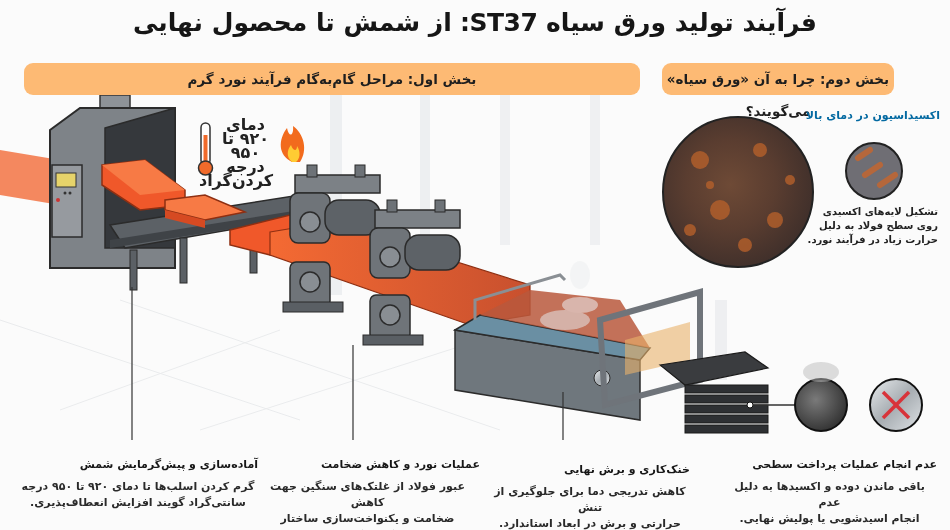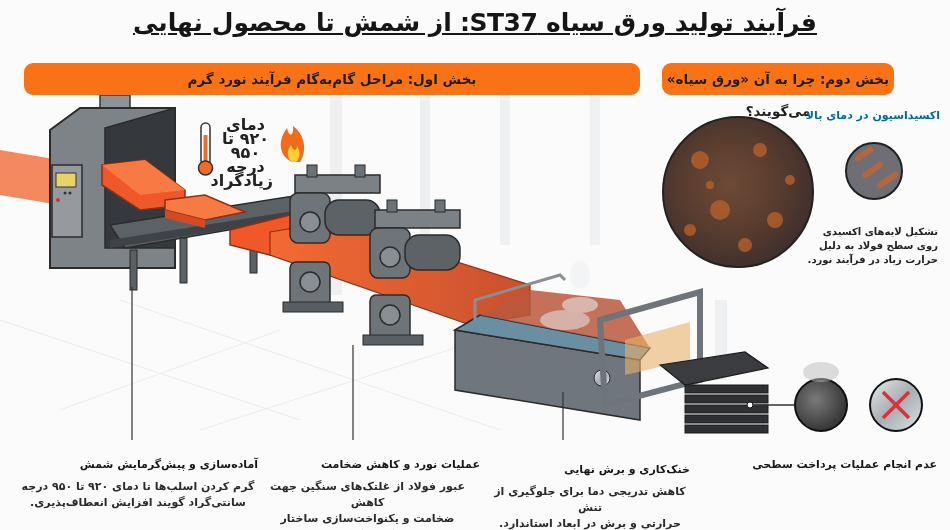--- a/index.html
+++ b/index.html
@@ -1,44 +1,44 @@
 <!DOCTYPE html>
 <html><head>
 <meta charset="utf-8">
 <style>
   * { box-sizing: border-box; margin: 0; padding: 0; }
   html, body { width: 950px; height: 530px; overflow: hidden; background: #fbfbfb; }
   body { position: relative; font-family: "DejaVu Sans", sans-serif; color: #1d1d1d; }
 
   .title {
     position: absolute; left: 0; top: 8px; width: 950px; text-align: center;
-    font-size: 25px; font-weight: bold; direction: rtl; color: #161616; letter-spacing: -0.5px; text-decoration: underline;
+    font-size: 25px; font-weight: bold; direction: rtl; color: #161616; letter-spacing: -0.5px;
   }
   .section-bar {
-    position: absolute; top: 63px; height: 32px; background: #f97316; border-radius: 9px;
+    position: absolute; top: 63px; height: 32px; background: #fdba74; border-radius: 9px;
     font-size: 13.5px; font-weight: bold; direction: rtl; text-align: center; line-height: 32px; color: #1e1e1e;
   }
   #bar1 { left: 24px; width: 616px; }
   #bar2 { left: 662px; width: 232px; }
 
   .scene { position: absolute; left: 0; top: 95px; width: 950px; height: 345px; }
 
   .caption { position: absolute; direction: rtl; text-align: center; }
   .caption .h { font-size: 11px; font-weight: bold; color: #171717; white-space: nowrap; text-align: right; }
   .caption .p { font-size: 11px; font-weight: bold; color: #2a2a2a; line-height: 16px; margin-top: 8px; }
 
   #cap1 { left: 18px; top: 458px; width: 240px; }
   #cap2 { left: 255px; top: 458px; width: 225px; }
   #cap3 { left: 490px; top: 463px; width: 200px; }
   #cap4 { left: 722px; top: 458px; width: 215px; }
 
   .ox-title { position: absolute; left: 780px; top: 109px; width: 160px; direction: rtl; text-align: right;
     font-size: 11px; font-weight: bold; color: #0369a1; white-space: nowrap; }
   .ox-desc { position: absolute; left: 800px; top: 205px; width: 138px; direction: rtl; text-align: right;
-    font-size: 10px; font-weight: bold; line-height: 14px; color: #222; margin-top: 20px; }
+    font-size: 10px; font-weight: bold; line-height: 14px; color: #222; }
   .temp-label { position: absolute; left: 218px; top: 118px; width: 55px; direction: rtl; text-align: center;
     font-size: 16px; font-weight: bold; line-height: 14px; color: #222; }
 </style>
 </head>
 <body>
 
 <div class="title">فرآیند تولید ورق سیاه ST37: از شمش تا محصول نهایی</div>
 
 <div class="section-bar" id="bar1">بخش اول: مراحل گام‌به‌گام فرآیند نورد گرم</div>
 <div class="section-bar" id="bar2">بخش دوم: چرا به آن «ورق سیاه» می‌گویند؟</div>
@@ -196,21 +196,21 @@
   </g>
 
   <line x1="132" y1="287" x2="132" y2="450" stroke="#333" stroke-width="1.2"></line>
   <line x1="353" y1="345" x2="353" y2="450" stroke="#333" stroke-width="1.2"></line>
   <line x1="563" y1="392" x2="563" y2="450" stroke="#333" stroke-width="1.2"></line>
 </svg>
 
 <div class="temp-label">
   <div>دمای ۹۲۰ تا</div>
   <div>۹۵۰ درجه</div>
-  <div>زیاد‌گراد</div>
+  <div>کردن‌گراد</div>
 </div>
 
 <div class="ox-title">اکسیداسیون در دمای بالا</div>
 <div class="ox-desc">
   <div>تشکیل لایه‌های اکسیدی</div>
   <div>روی سطح فولاد به دلیل</div>
   <div>حرارت زیاد در فرآیند نورد.</div>
 </div>
 
 <div class="caption" id="cap1">
@@ -232,13 +232,17 @@
 <div class="caption" id="cap3">
   <div class="h">خنک‌کاری و برش نهایی</div>
   <div class="p">
     <div>کاهش تدریجی دما برای جلوگیری از تنش</div>
     <div>حرارتی و برش در ابعاد استاندارد.</div>
   </div>
 </div>
 
 <div class="caption" id="cap4">
   <div class="h">عدم انجام عملیات پرداخت سطحی</div>
+  <div class="p">
+    <div>باقی ماندن دوده و اکسیدها به دلیل عدم</div>
+    <div>انجام اسیدشویی یا پولیش نهایی.</div>
+  </div>
 </div>
 
 </body></html>

